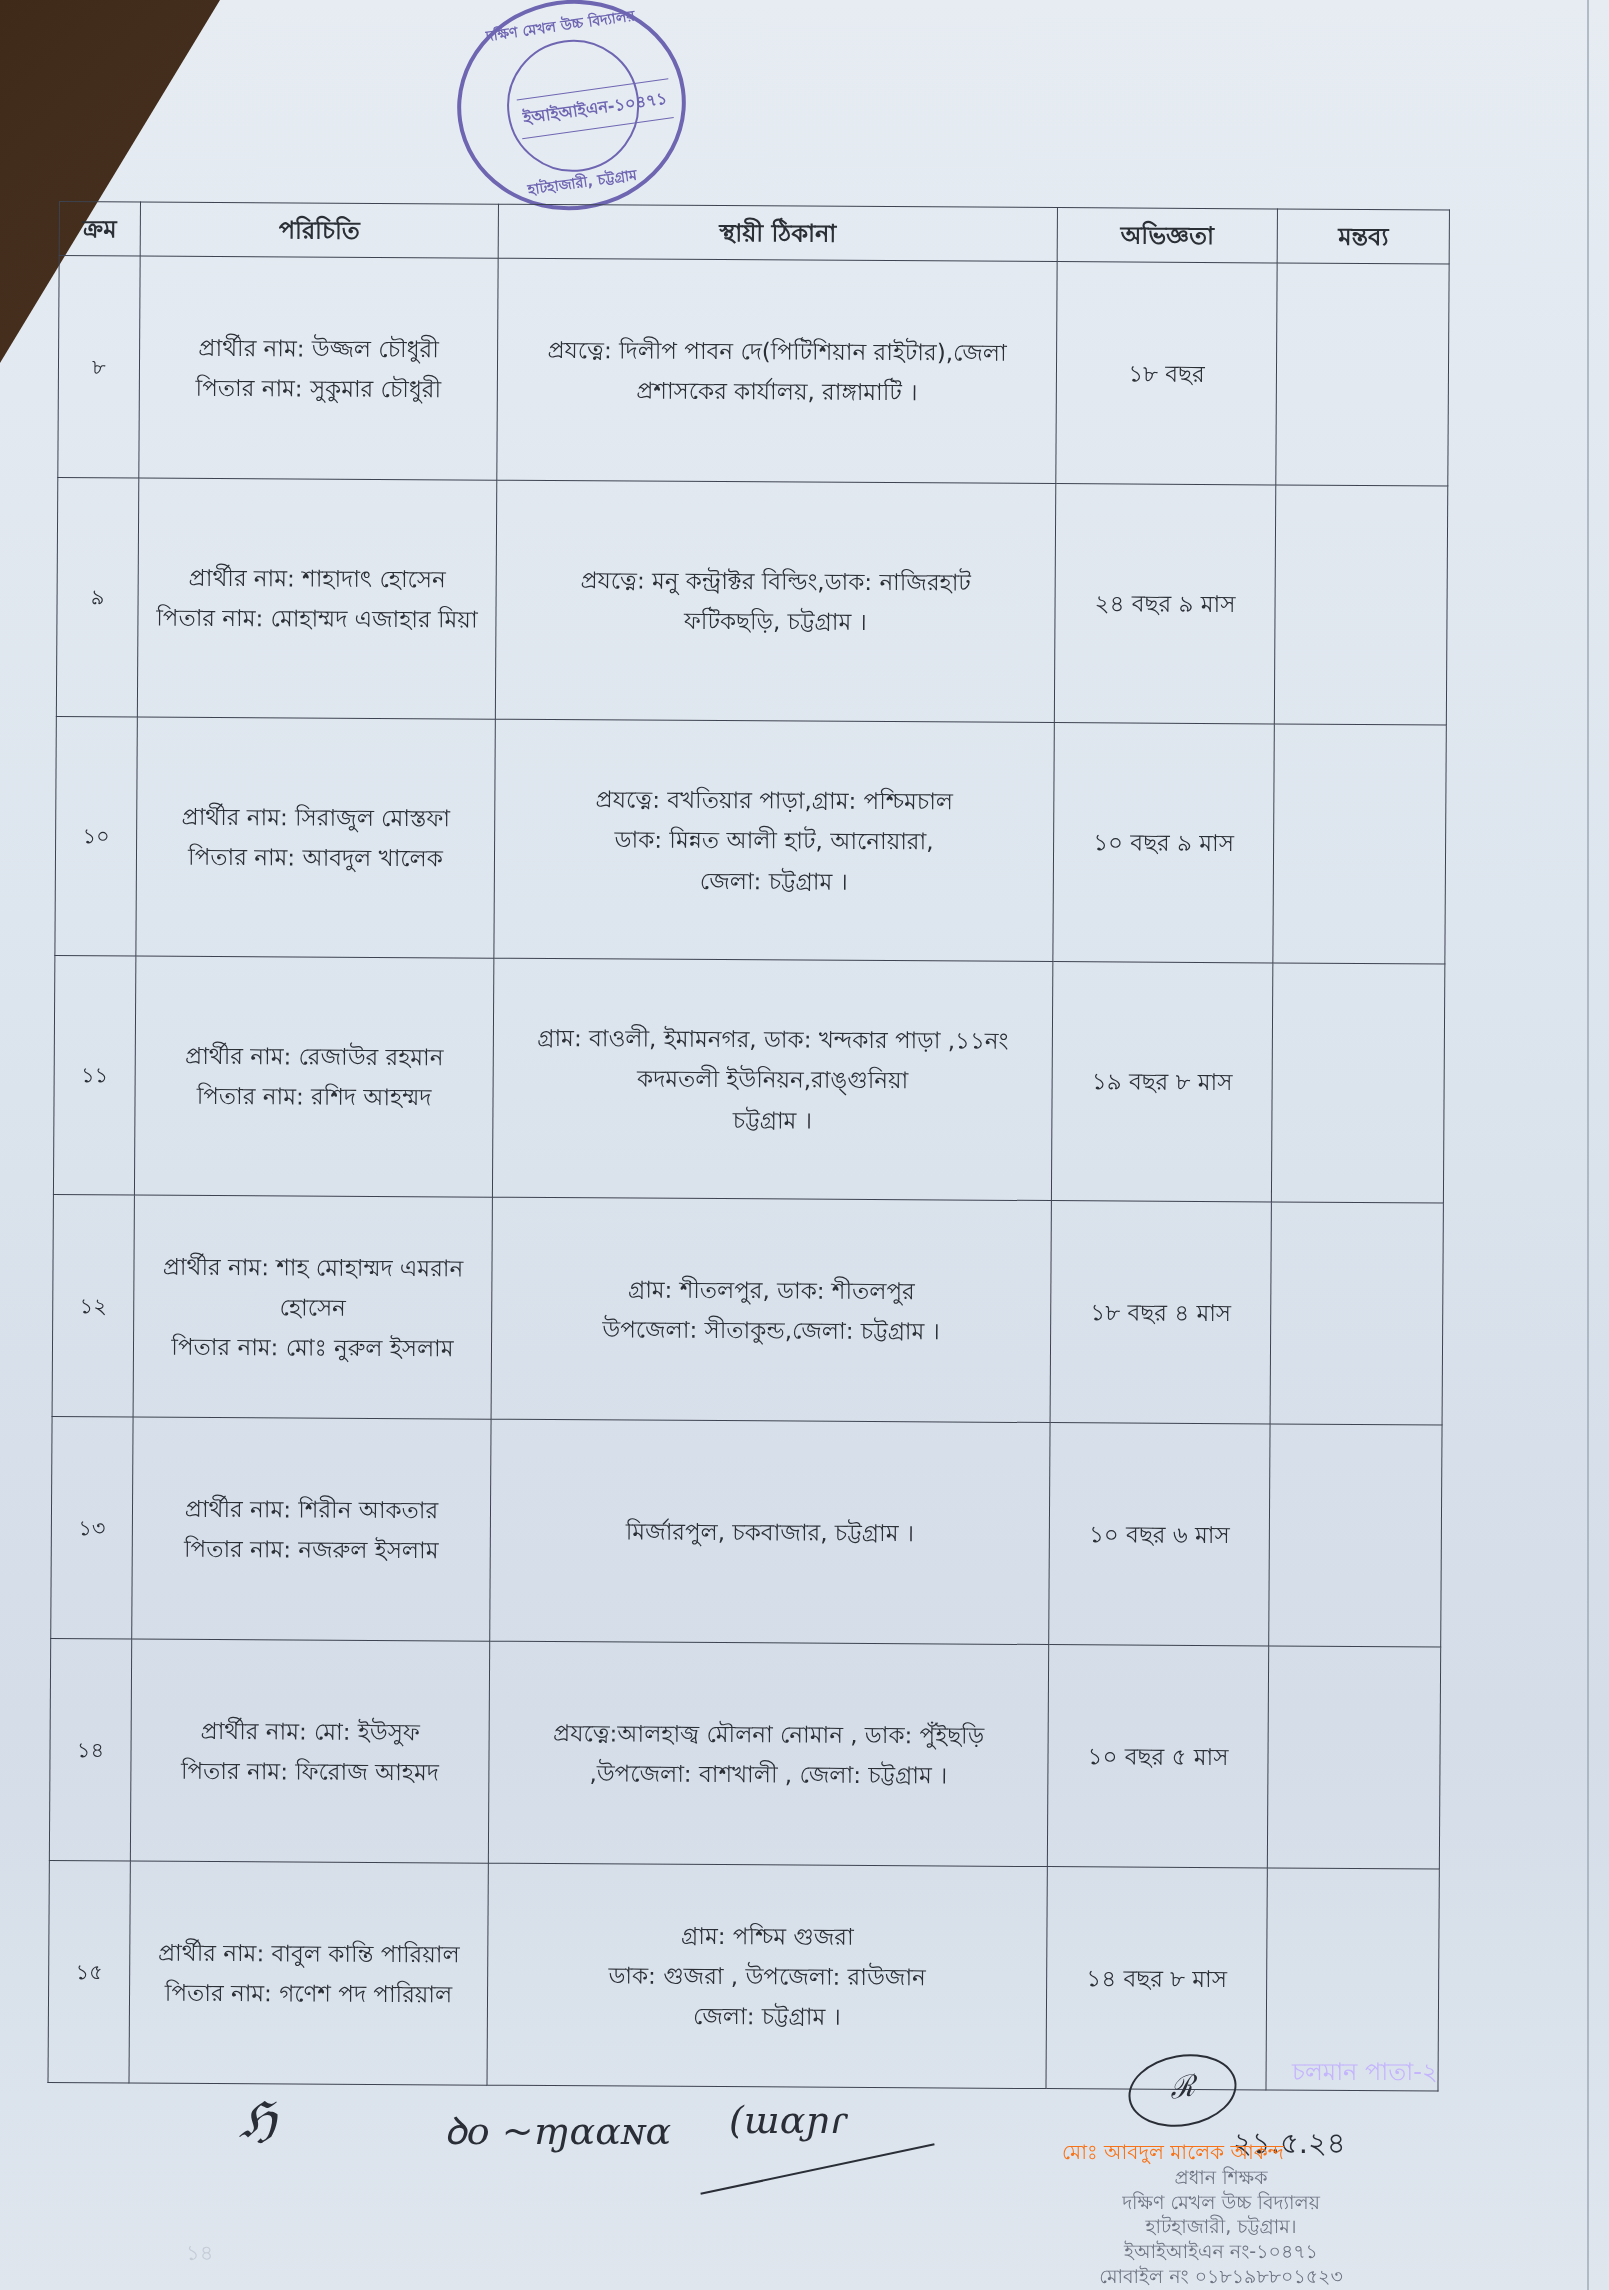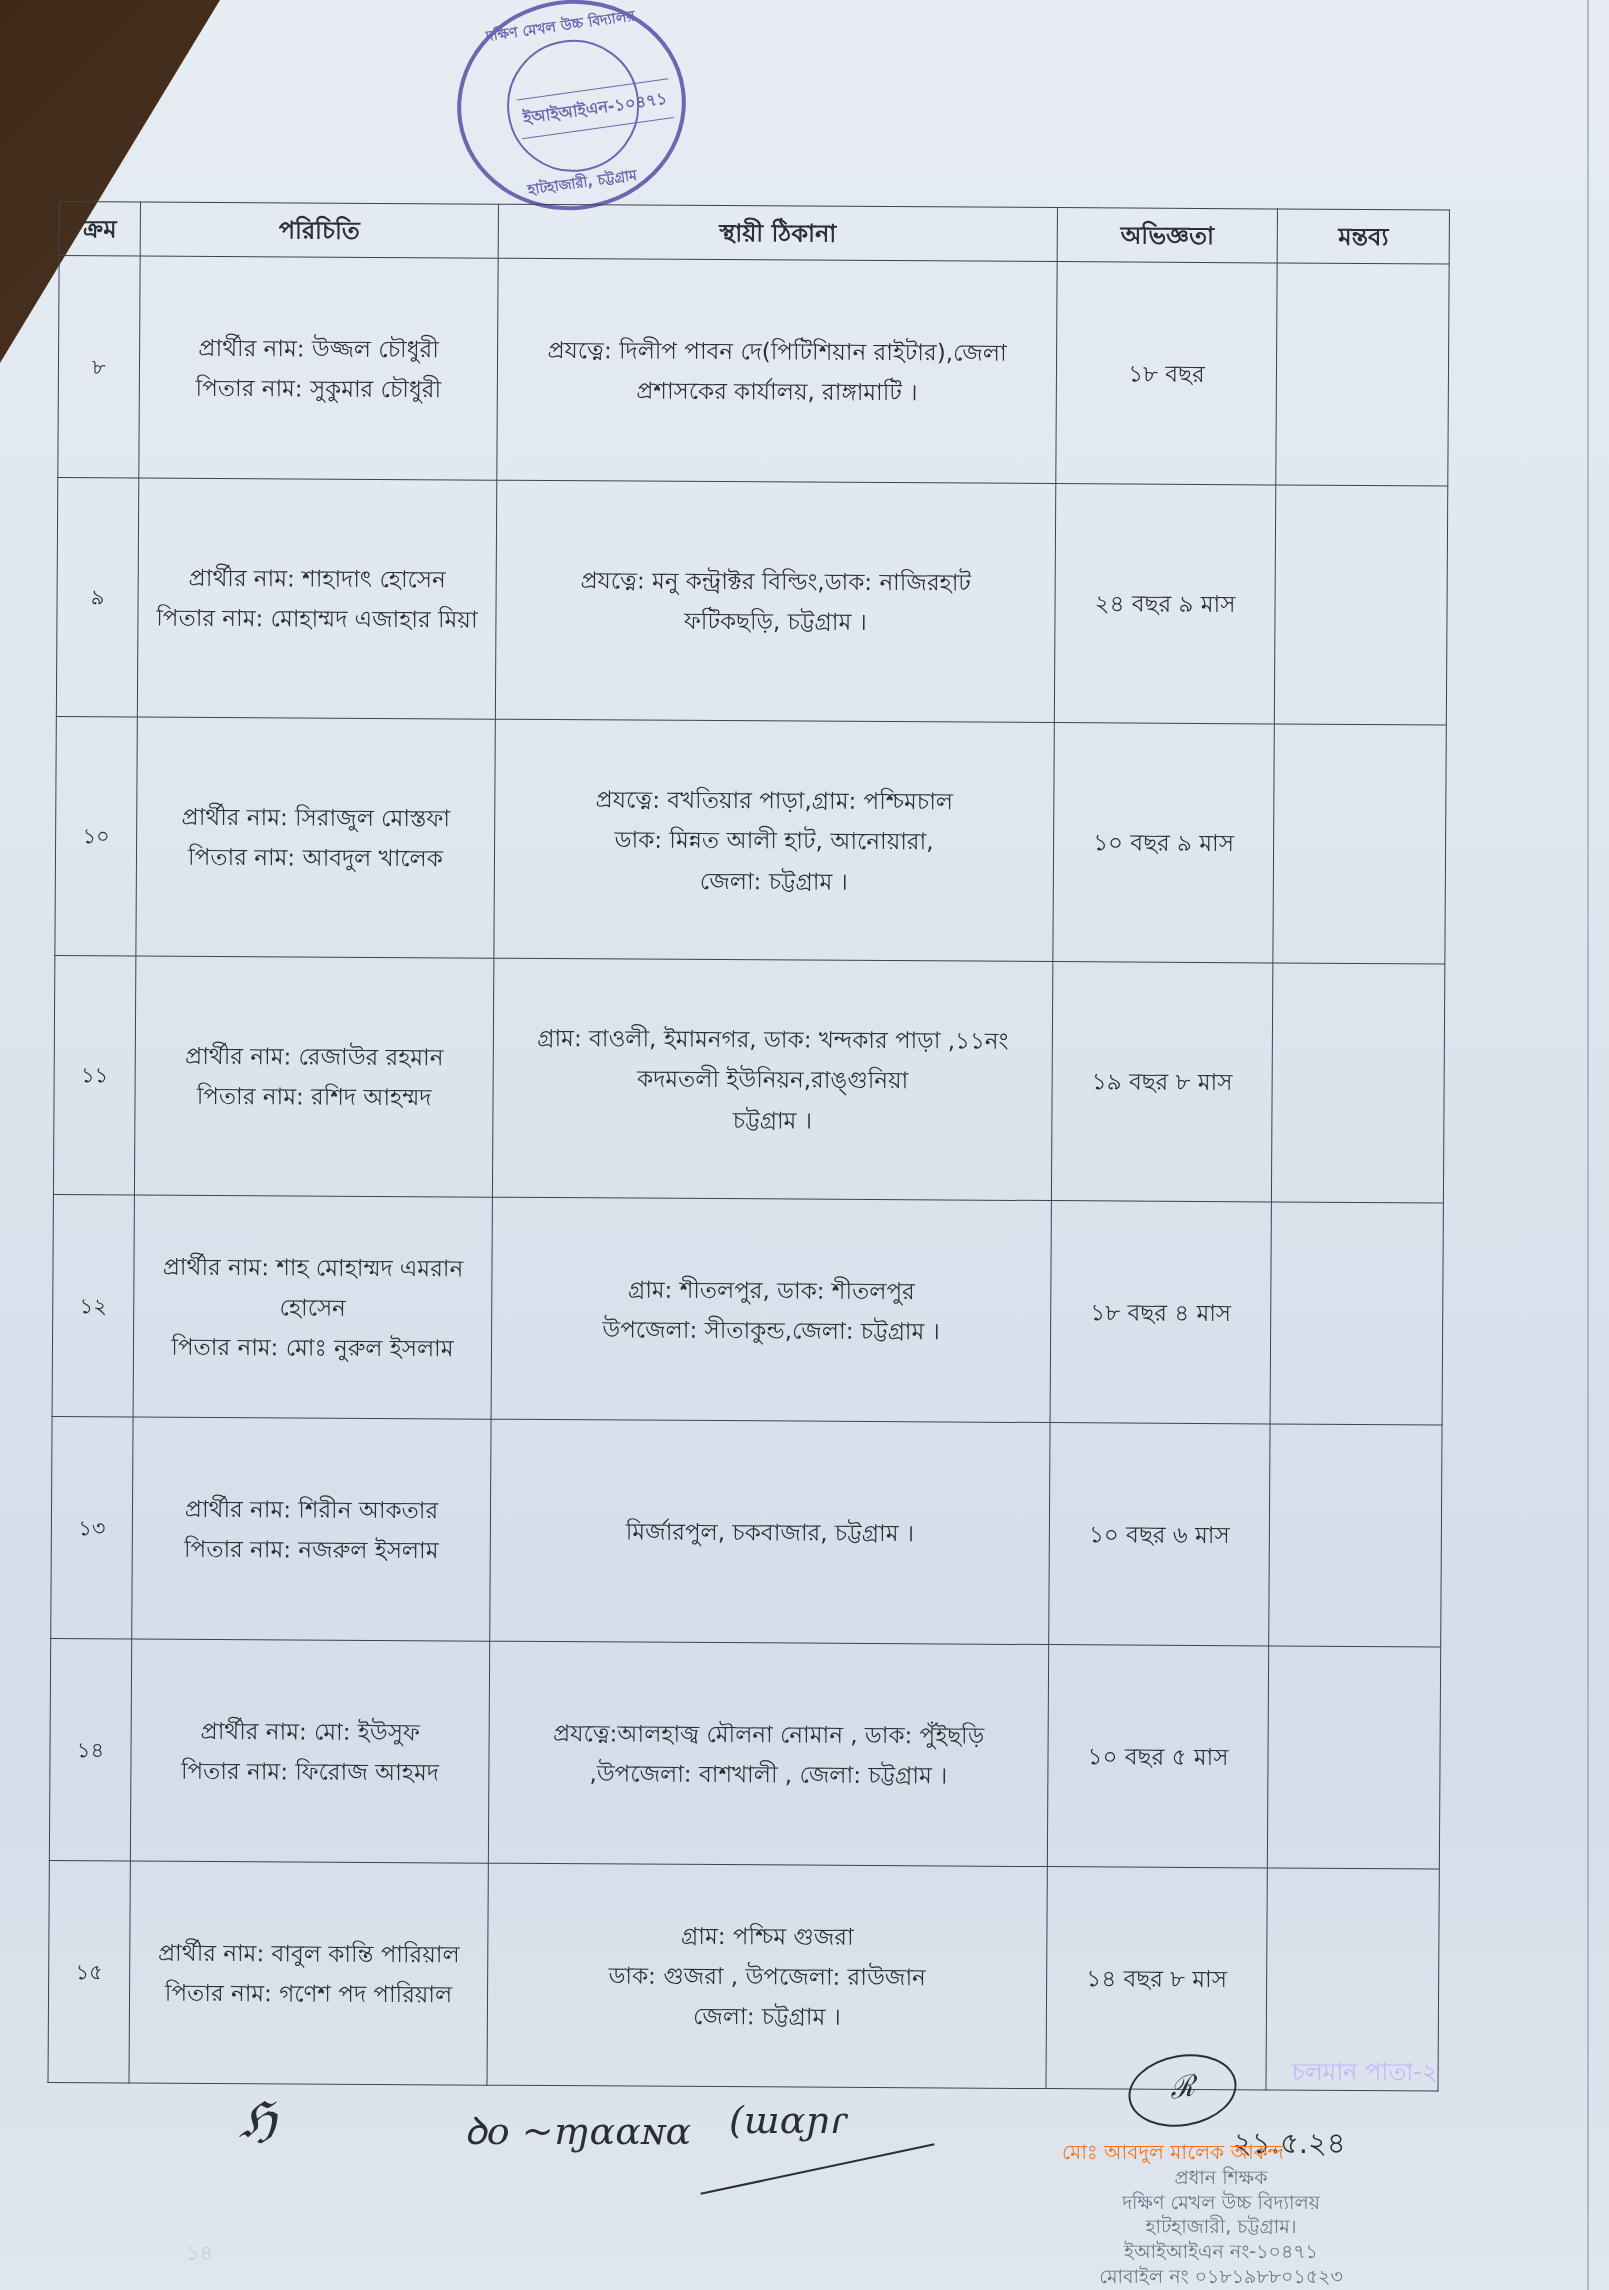--- a/index.html
+++ b/index.html
@@ -67,21 +67,21 @@
 
     .continued {
       position: absolute; left: 1292px; top: 2053px;
       font-size: 24px; color: #c4b5fd;
     }
     .sig {
       position: absolute; font-family: "DejaVu Serif", serif; font-style: italic;
       color: #2a2e36; font-size: 38px;
     }
     .sig1 { left: 239px; top: 2084px; font-size: 50px; }
-    .sig2 { left: 464px; top: 2103px; text-align: center; }
+    .sig2 { left: 444px; top: 2103px; text-align: center; }
     .sig3 { left: 729px; top: 2098px; font-style: italic; }
     .sig-line {
       position: absolute; left: 698px; top: 2168px; width: 239px; height: 1.9px;
       background: #2a2e36; transform: rotate(-12deg);
     }
     .head-sig {
       position: absolute; left: 1128px; top: 2055px; width: 105px; height: 67px;
       border: 2.9px solid #2a2e36; border-radius: 50%;
       font-family: "DejaVu Serif", serif; font-style: italic; font-size: 29px;
       text-align: center; line-height: 61px; color: #2a2e36; transform: rotate(-10deg);

